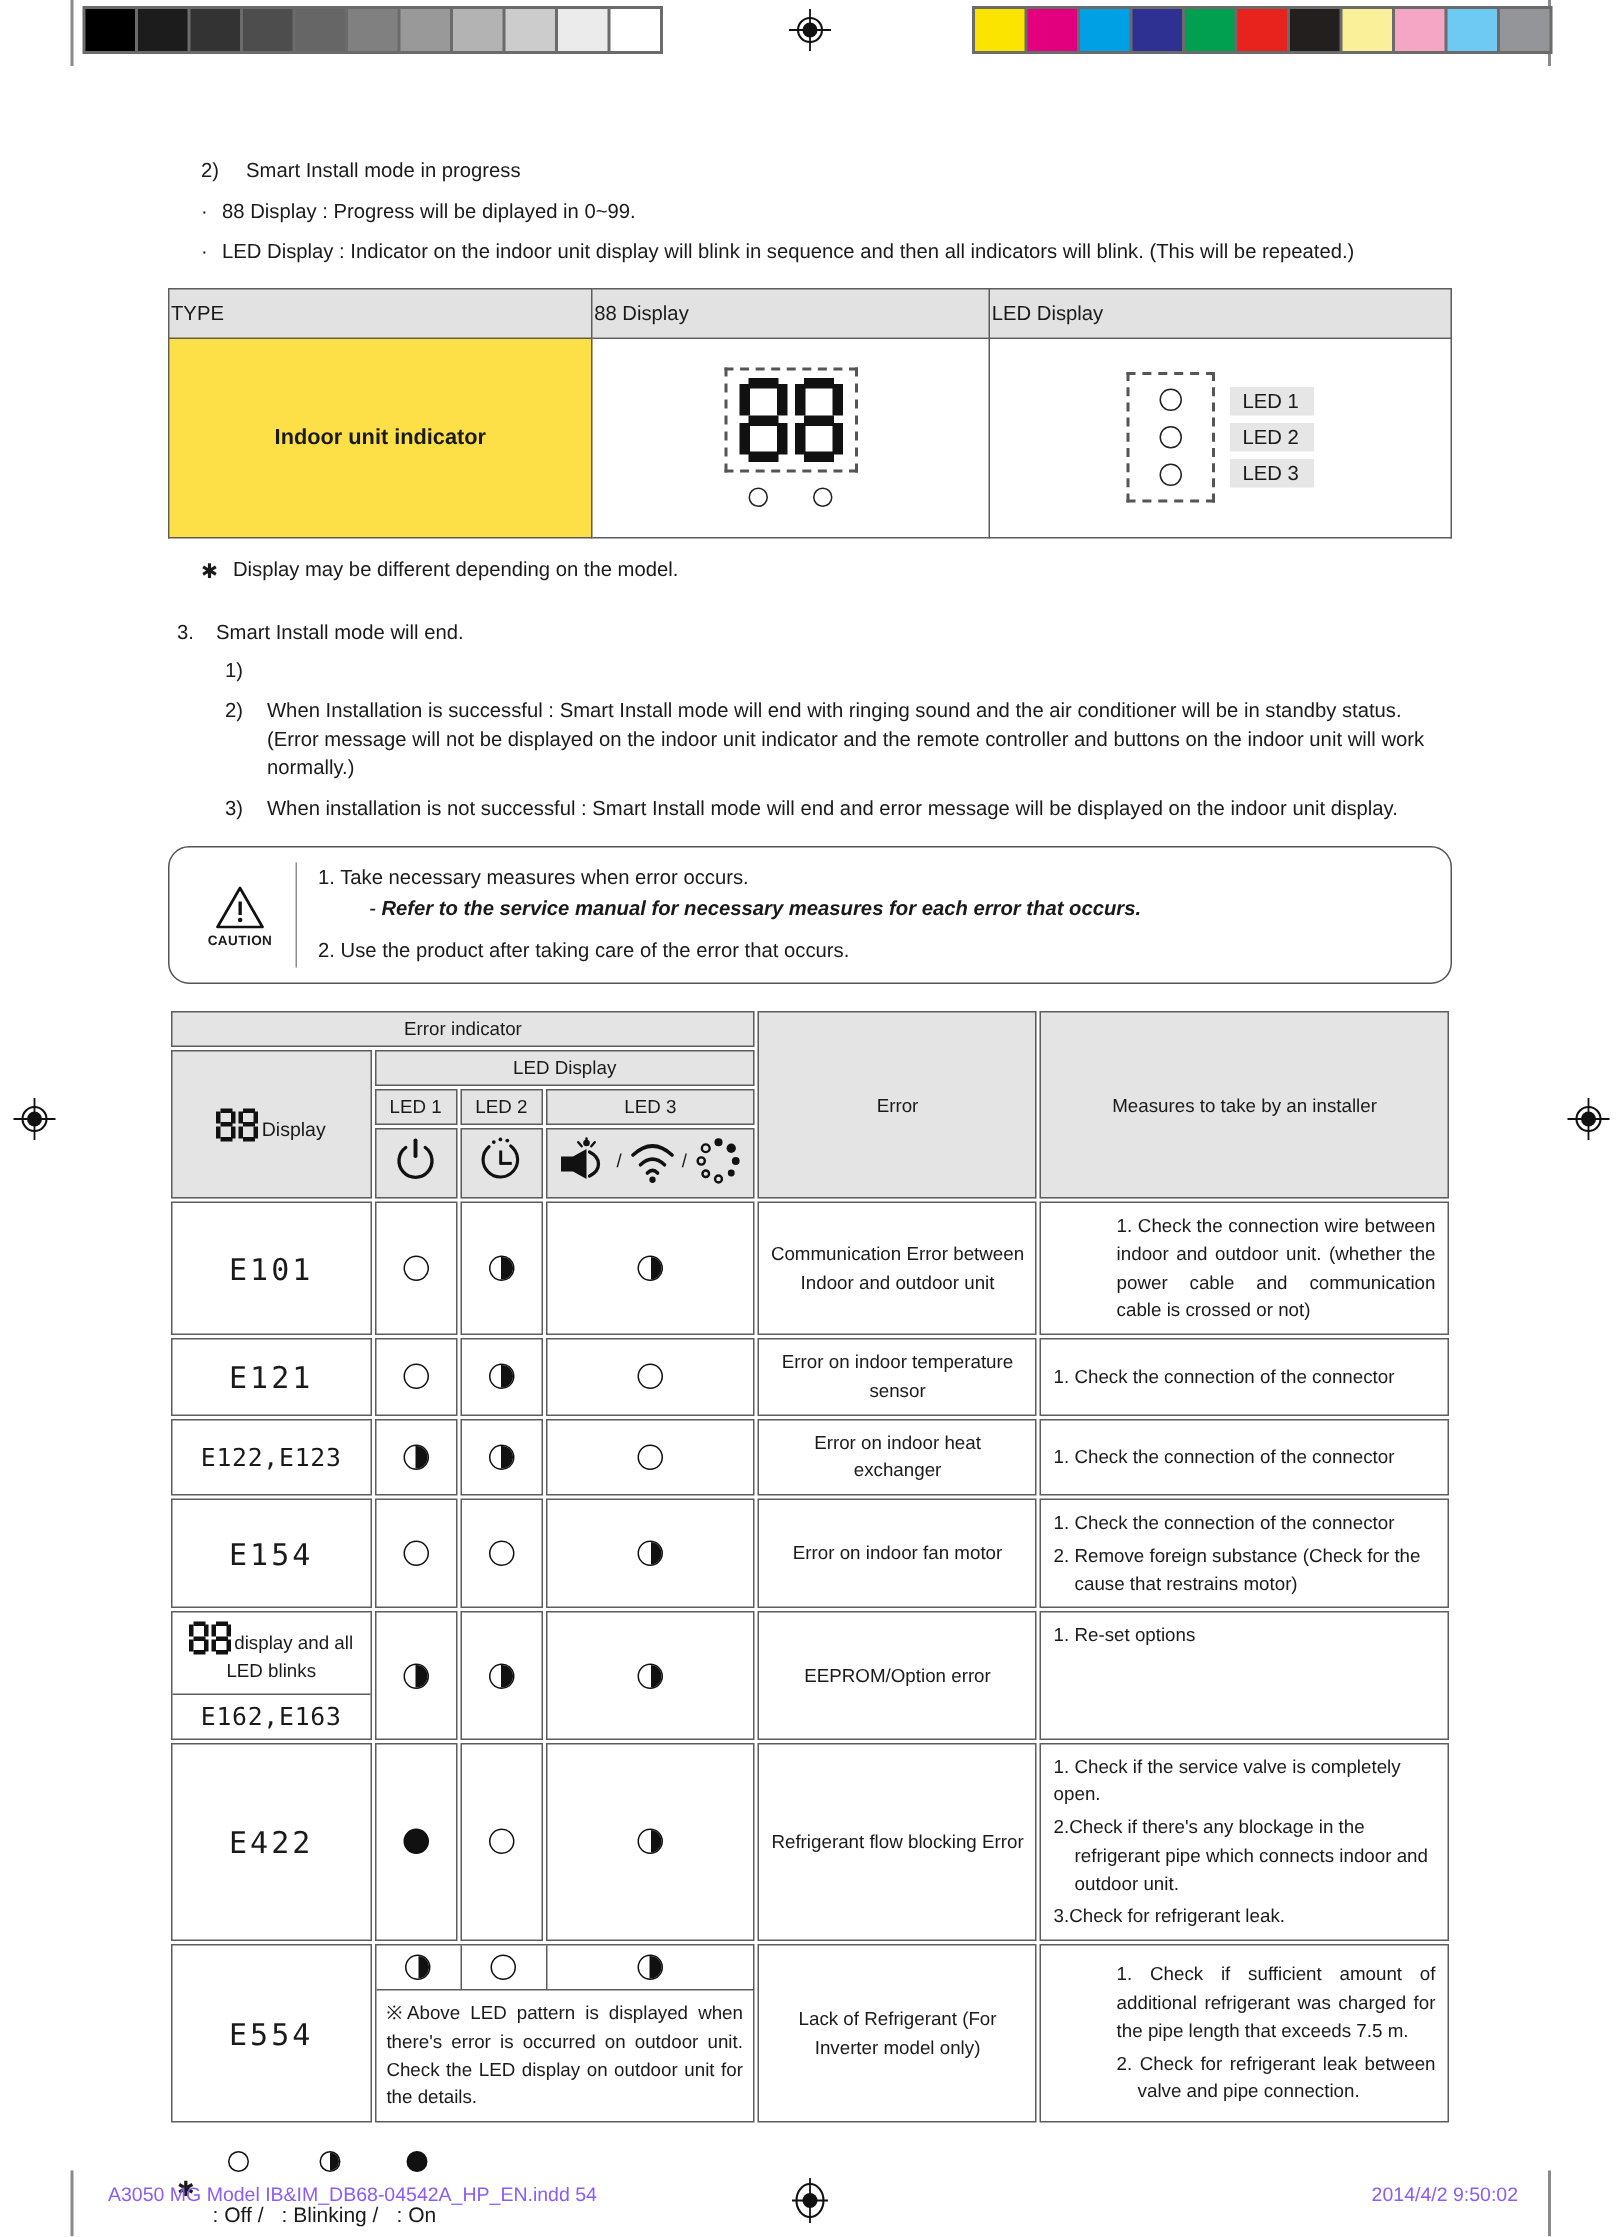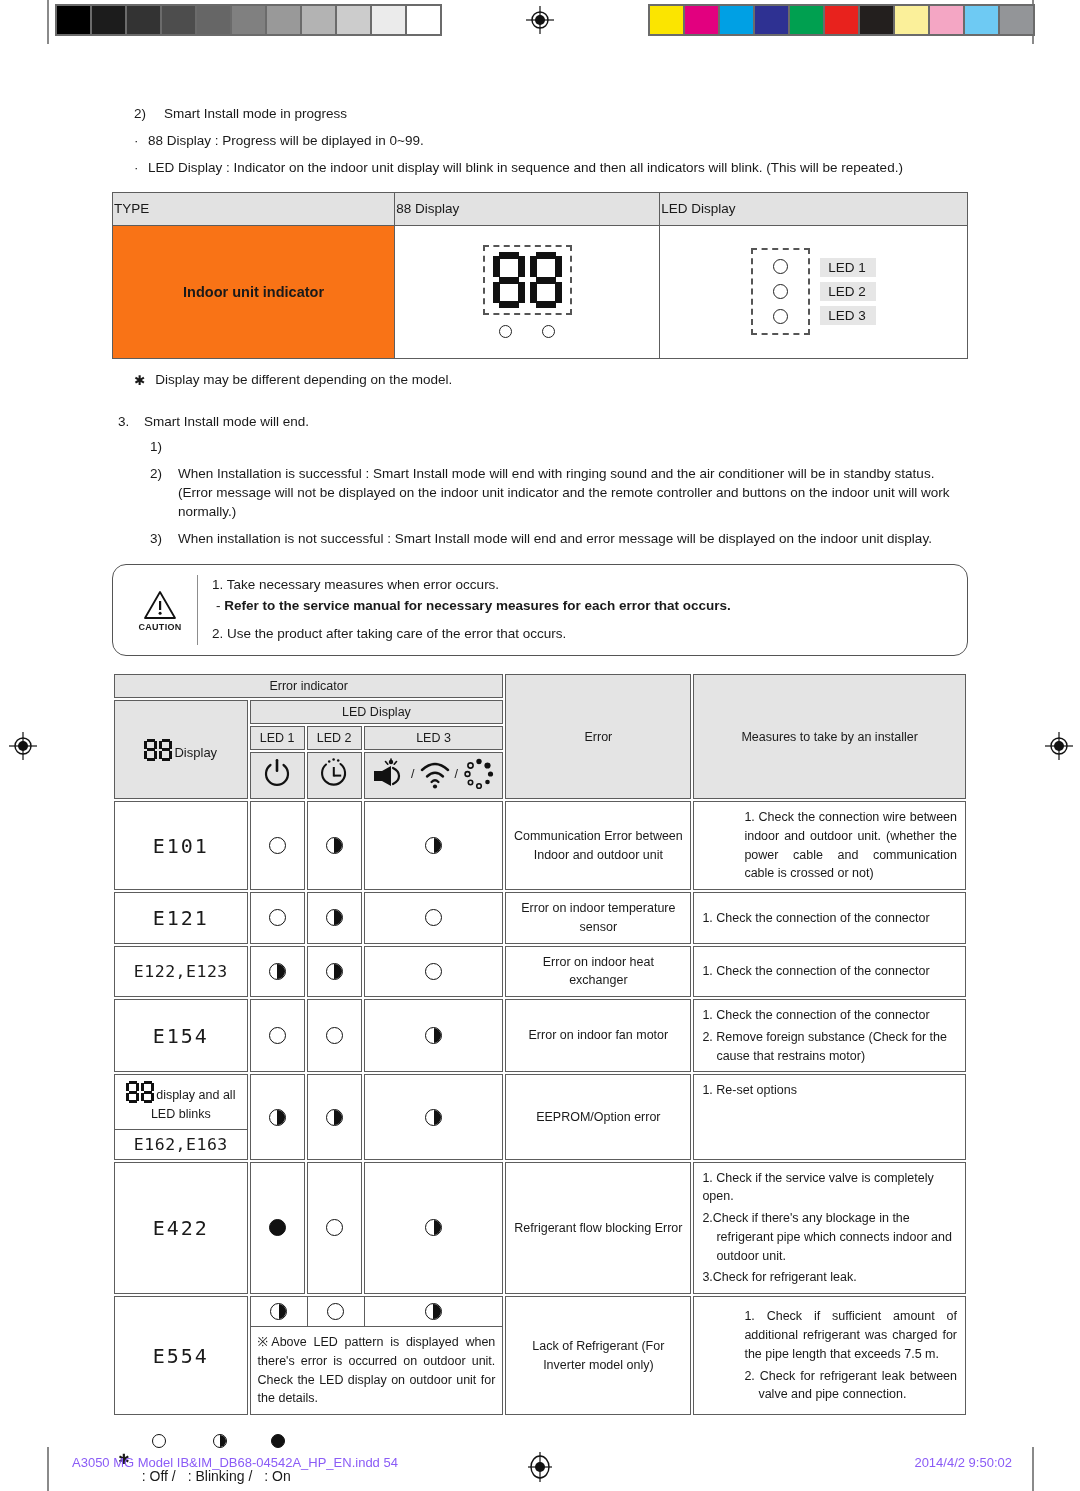--- a/index.html
+++ b/index.html
@@ -109,21 +109,21 @@
   }
   .t1 { margin-top: 14px; }
   .t1 th {
     background: #e2e2e2;
     height: 30px;
     font-weight: bold;
     font-size: 14px;
     text-align: left;
   }
   .t1 .cell-type {
-    background: #f97316;
+    background: #fde047;
     text-align: center;
     font-weight: bold;
     font-size: 14.5px;
     height: 130px;
   }
   .t1 .cell-88, .t1 .cell-led {
     background: #ffffff;
     text-align: center;
   }
 
@@ -253,21 +253,21 @@
   .caution-body {
     border-left: 1.4px solid #8d8d8d;
     padding-left: 14px;
     font-size: 13.5px;
     line-height: 1.55;
     display: flex;
     flex-direction: column;
     justify-content: center;
   }
   .caution-body .bold { font-weight: bold; }
-  .caution-sub { margin-left: 4px; }
+  .caution-sub { margin-left: 34px; font-style: italic; }
 
   
   .t2 { margin-top: 16px; }
   .t2 td, .t2 th {
     border: 1px solid #5d5d5d;
     font-size: 12.5px;
     vertical-align: middle;
   }
   .t2 thead th {
     background: #e4e4e4;

